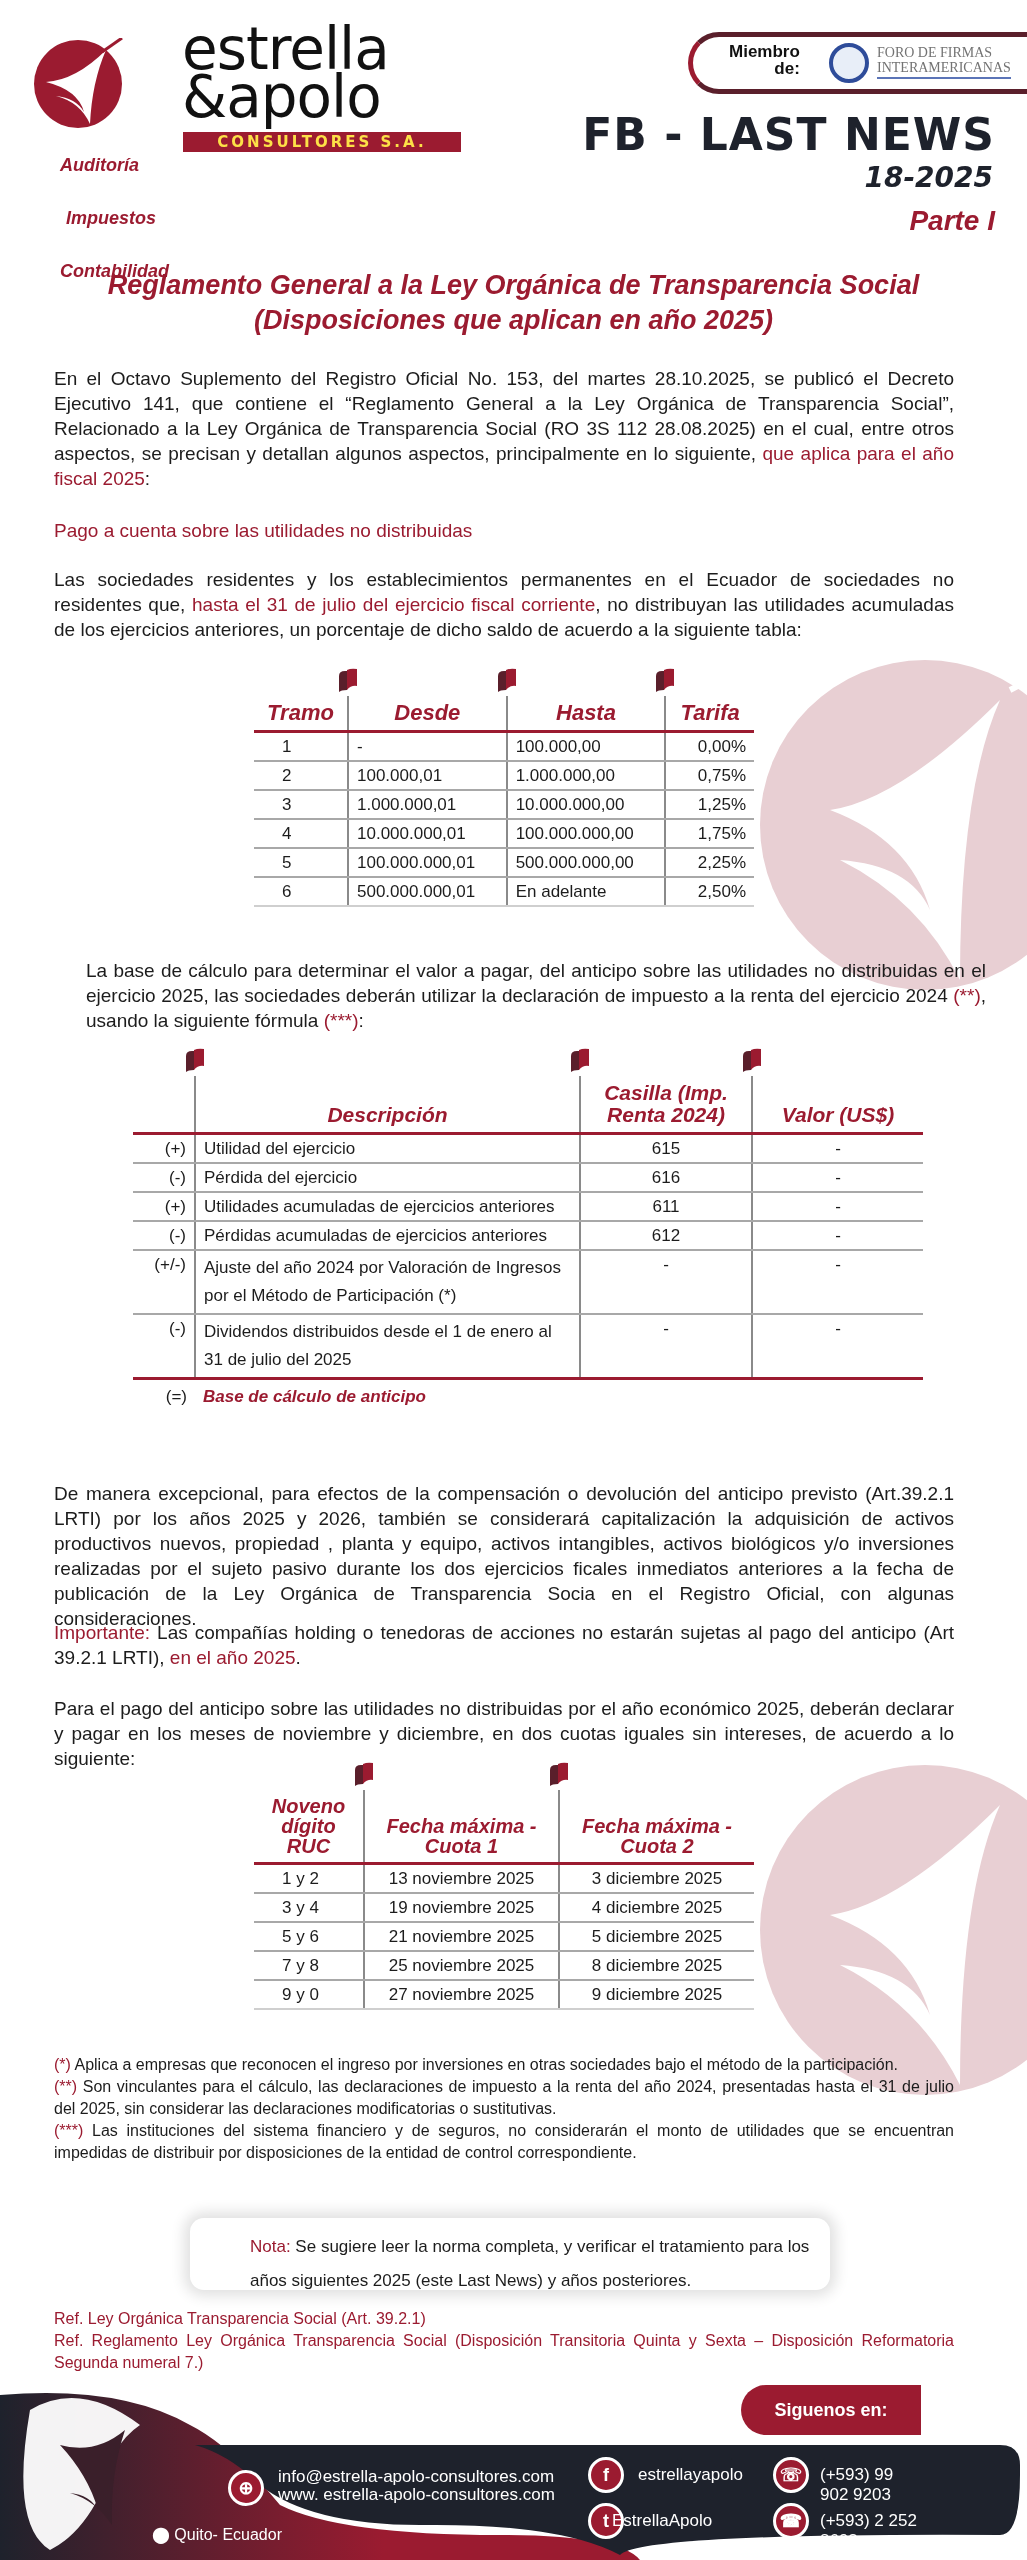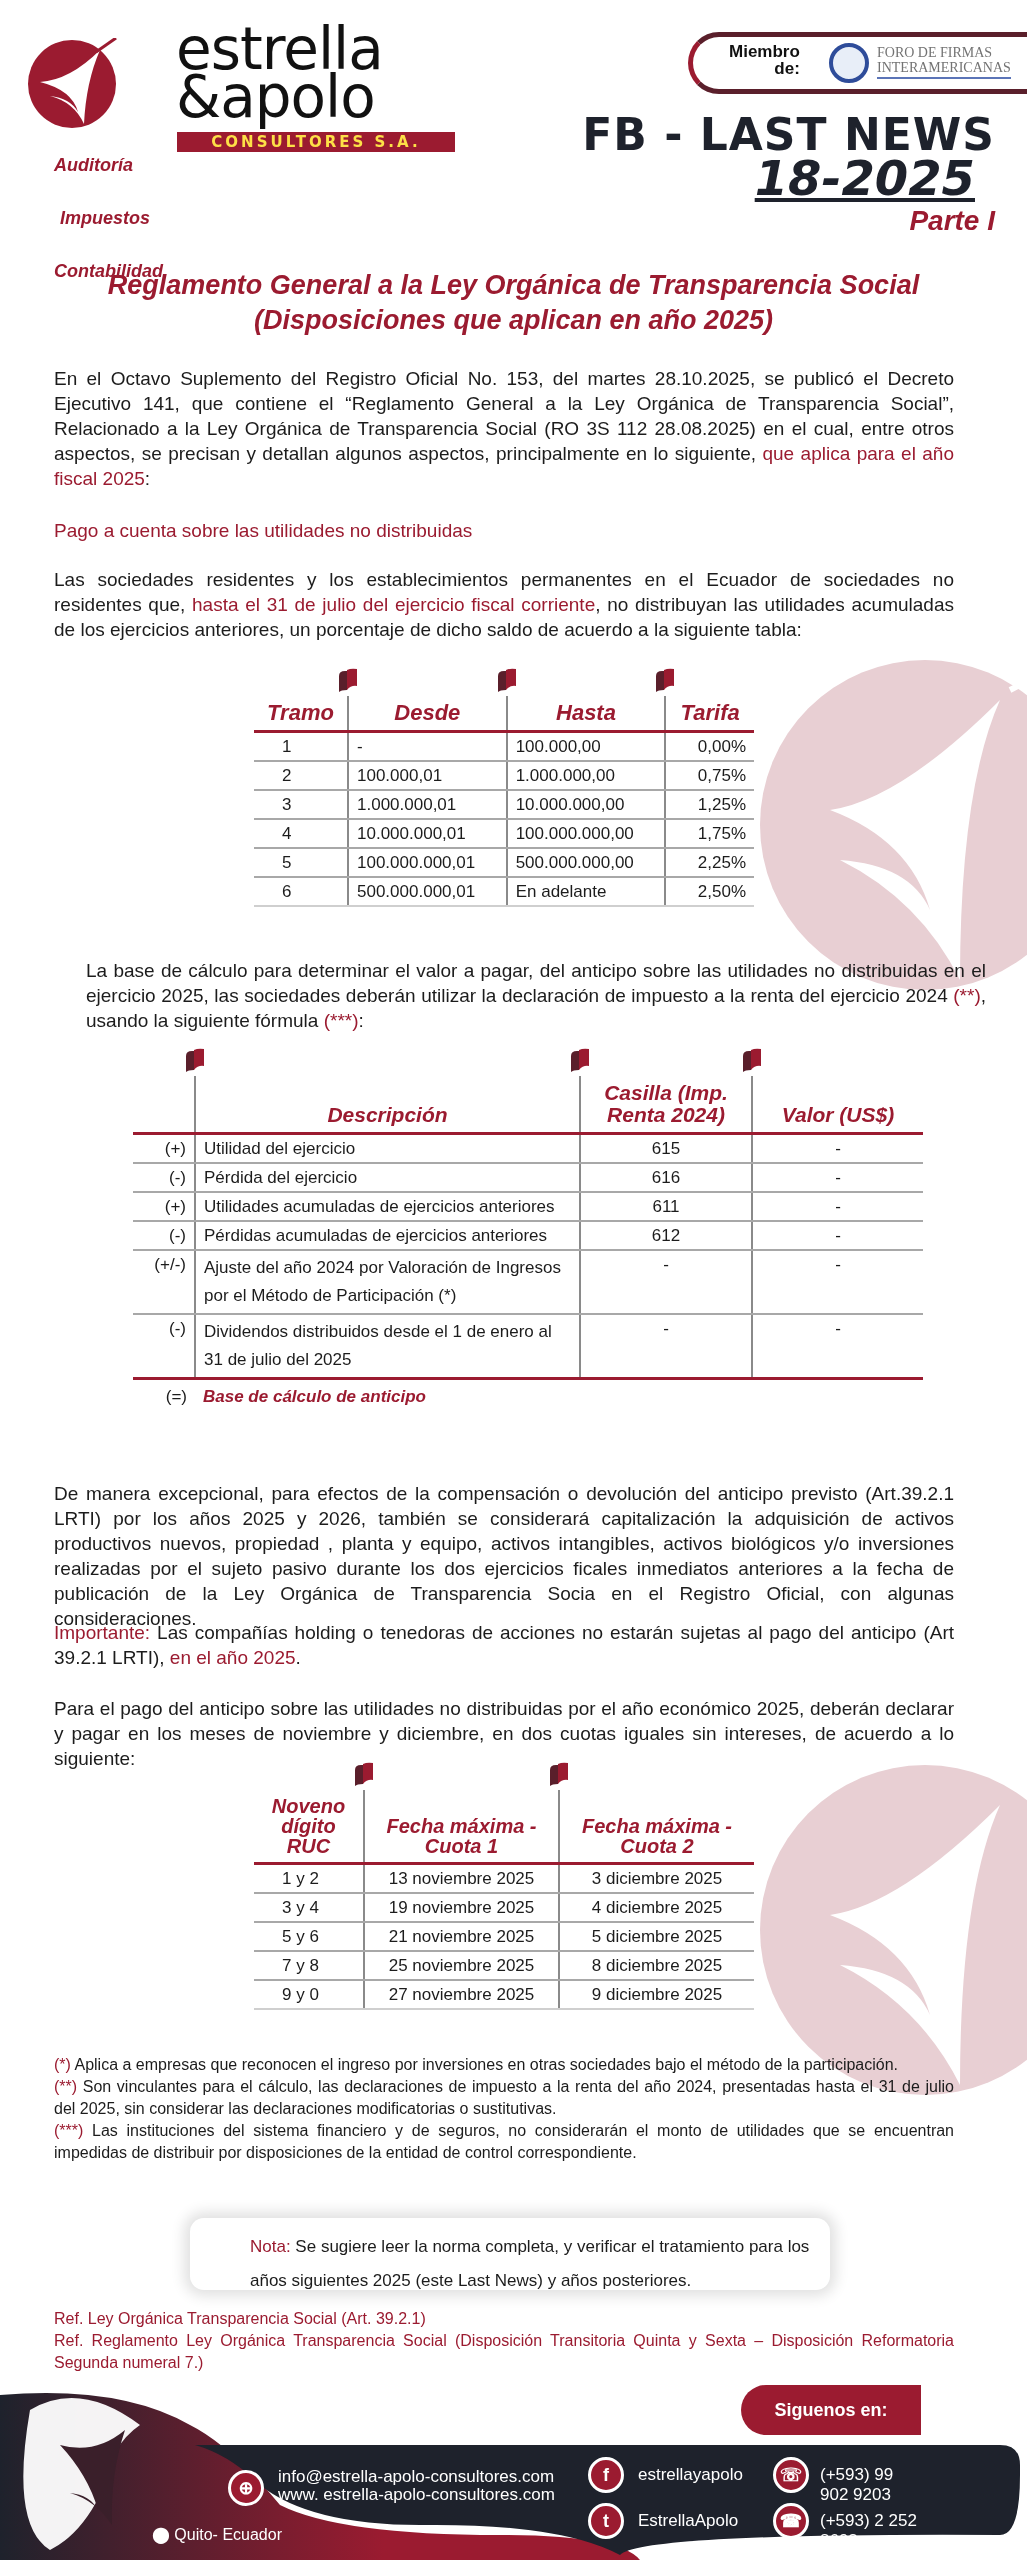--- a/index.html
+++ b/index.html
@@ -21,21 +21,21 @@
     background: #e8cfd3;
     z-index: 0;
   }
   .watermark svg { position: absolute; inset: 0; }
   #wm1 { left: 760px; top: 660px; }
   #wm2 { left: 760px; top: 1765px; }
 
   .content { position: relative; z-index: 1; }
 
   
-  .logo-block { position: absolute; left: 26px; top: 20px; width: 420px; height: 140px; }
+  .logo-block { position: absolute; left: 32px; top: 20px; width: 420px; height: 140px; }
   .logo-circle {
     position: absolute; left: 0; top: 18px;
     width: 92px; height: 92px;
   }
   .brand-word {
     position: absolute; left: 150px;
     font-family: "DejaVu Sans", sans-serif;
     font-size: 58px; line-height: 50px; letter-spacing: -1px;
     color: #111;
   }
@@ -83,21 +83,21 @@
   }
 
   .title-block { position: absolute; right: 32px; top: 112px; text-align: right; }
   .fb-title {
     font-family: "DejaVu Sans", sans-serif; font-weight: bold;
     font-size: 44px; color: #1e222c; letter-spacing: 1px; line-height: 46px;
   }
   .issue {
     font-family: "DejaVu Sans", sans-serif;
     font-style: italic; font-weight: bold;
-    font-size: 48px; color: #1e222c; line-height: 40px; margin-right: 20px; text-decoration: underline;
+    font-size: 28px; color: #1e222c; line-height: 40px; margin-right: 2px;
   }
   .part {
     font-style: italic; font-weight: bold;
     font-size: 28px; color: #9b1b30; line-height: 38px; margin-top: 4px;
   }
 
   
   .main-title {
     position: absolute; left: 0; top: 268px; width: 1027px;
     text-align: center;
@@ -454,21 +454,21 @@
     <div class="siguenos">Siguenos en:</div>
 
     <div class="icon-circle" style="left:228px;top:85px">⊕</div>
     <div class="footer-text" style="left:278px;top:82px">info@estrella-apolo-consultores.com</div>
     <div class="footer-text" style="left:278px;top:100px">www. estrella-apolo-consultores.com</div>
 
     <div class="icon-circle" style="left:588px;top:72px">f</div>
     <div class="footer-text" style="left:638px;top:80px">estrellayapolo</div>
 
     <div class="icon-circle" style="left:588px;top:118px">t</div>
-    <div class="footer-text" style="left:638px;top:126px">EstrellaApolo</div>
+    <div class="footer-text" style="left:612px;top:126px">EstrellaApolo</div>
 
     <div class="icon-circle" style="left:773px;top:72px">☏</div>
     <div class="footer-text" style="left:820px;top:80px">(+593) 99 902 9203</div>
 
     <div class="icon-circle" style="left:773px;top:118px">☎</div>
     <div class="footer-text" style="left:820px;top:126px">(+593) 2 252 8693</div>
 
     <div class="footer-text" style="left:152px;top:140px;font-size:16px"><span>⬤ </span><span>Quito- Ecuador</span></div>
   </div>
 </div>

